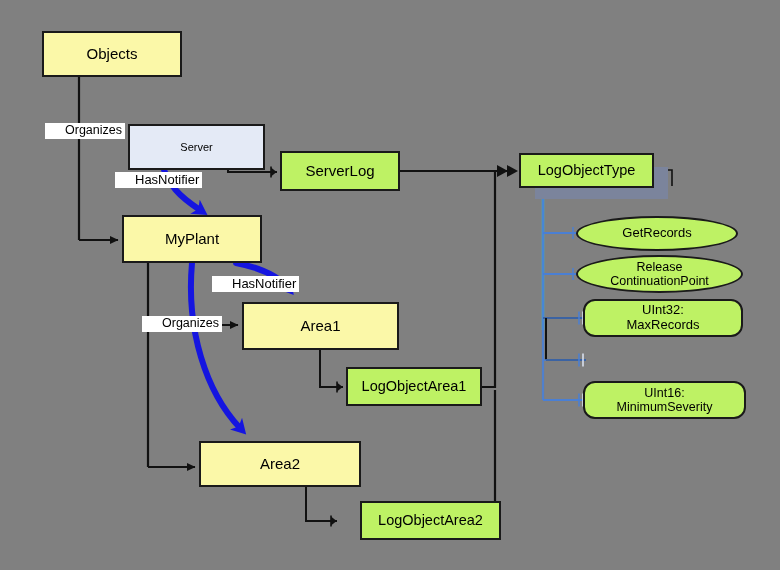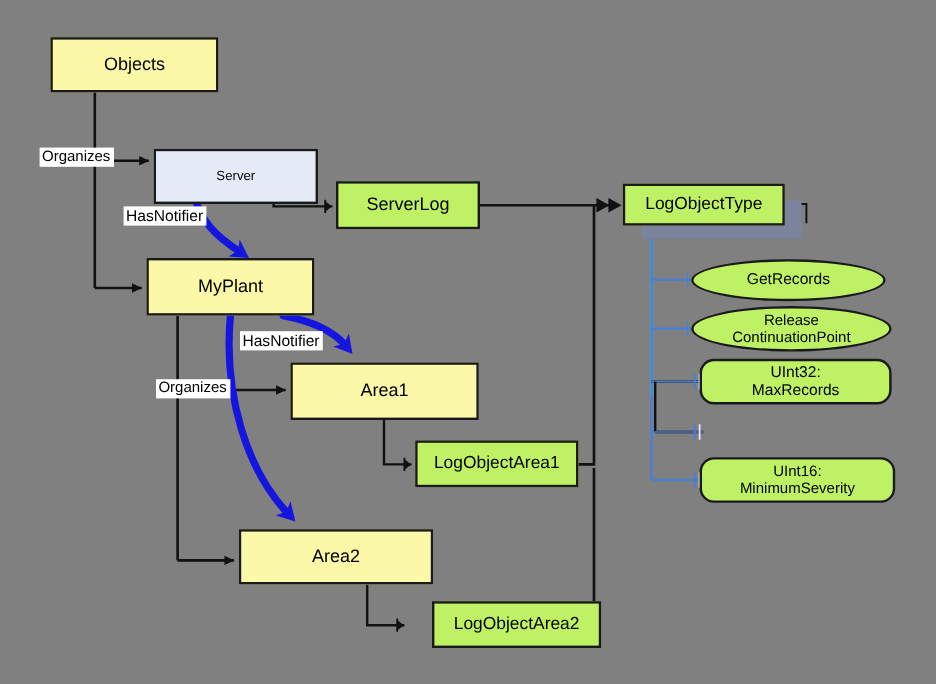--- a/index.html
+++ b/index.html
@@ -38,24 +38,25 @@
   .n-yellow { background: #fbf8a8; }
   .n-blue   { background: #e4eaf6; }
   .n-green  { background: #bef264; }
   .n-round  { border-radius: 12px; }
   .n-ellipse{ border-radius: 50%; }
   .edge-label {
     position: absolute;
     background: #ffffff;
     color: #000000;
     font-size: 12.5px;
-    padding: 1px 3px 1px 2px;
+    padding: 1px 3px 1px 20px;
     line-height: 1.1;
     white-space: nowrap;
     z-index: 9;
+    margin-left: 12px;
   }
   .shadow-sel {
     position: absolute;
     background: #7b849c;
     z-index: 2;
   }
   .lbl2 { display: block; }
 </style>
 </head>
 <body>

